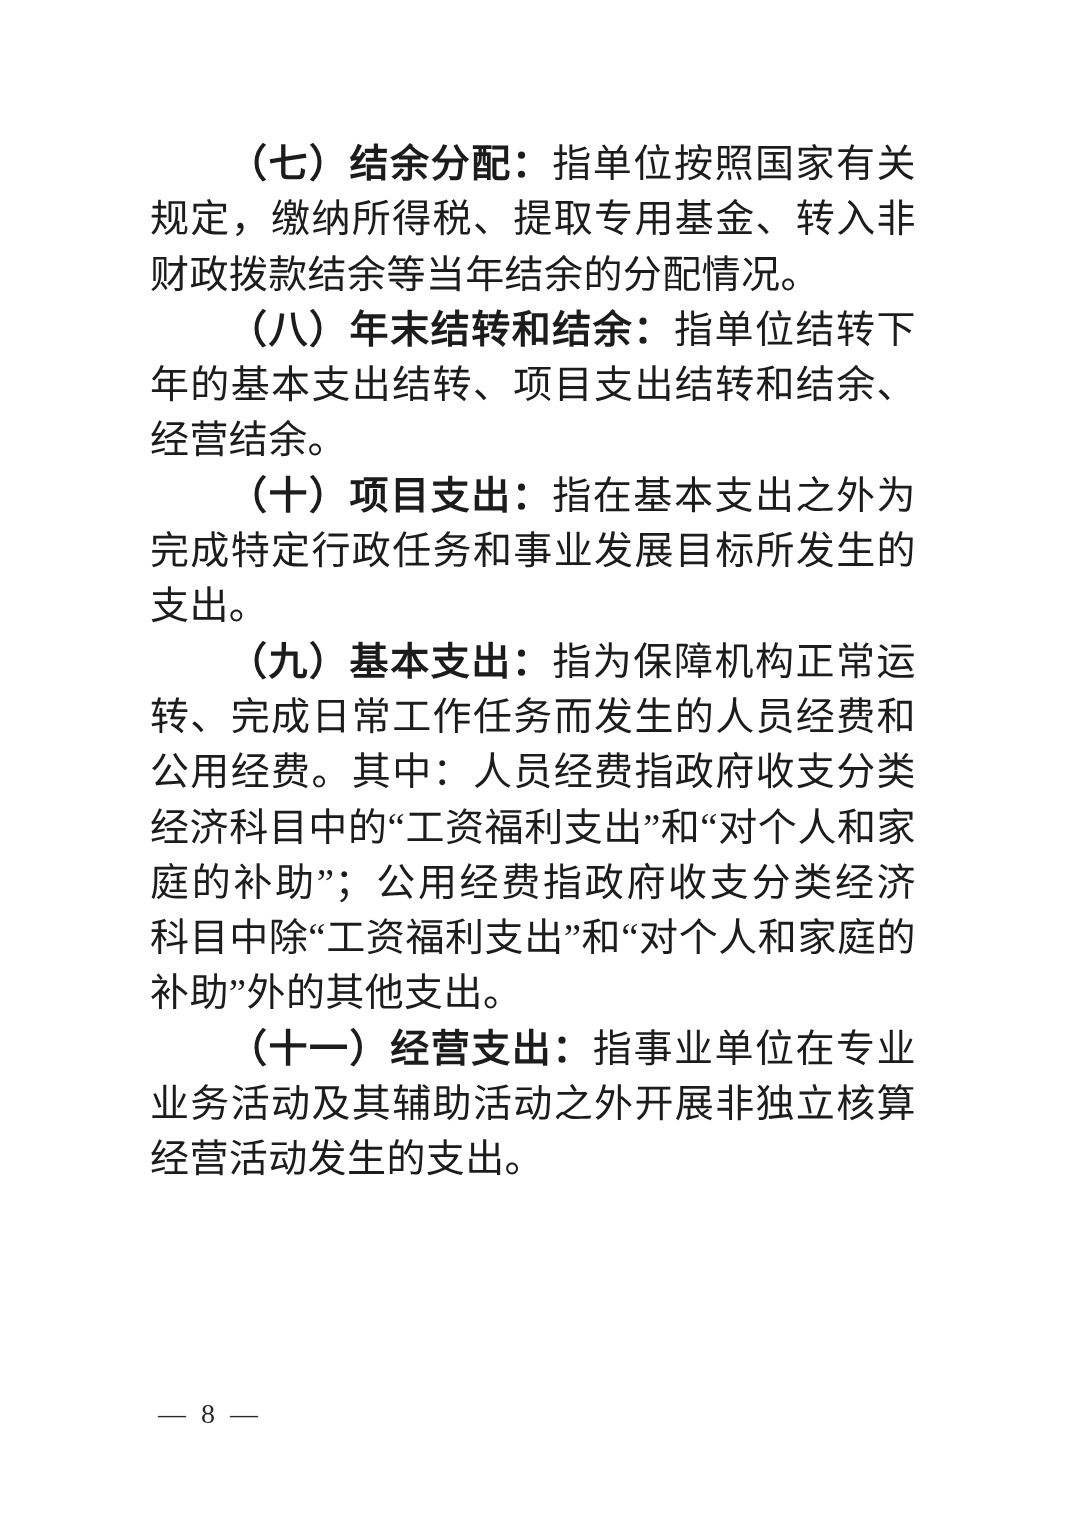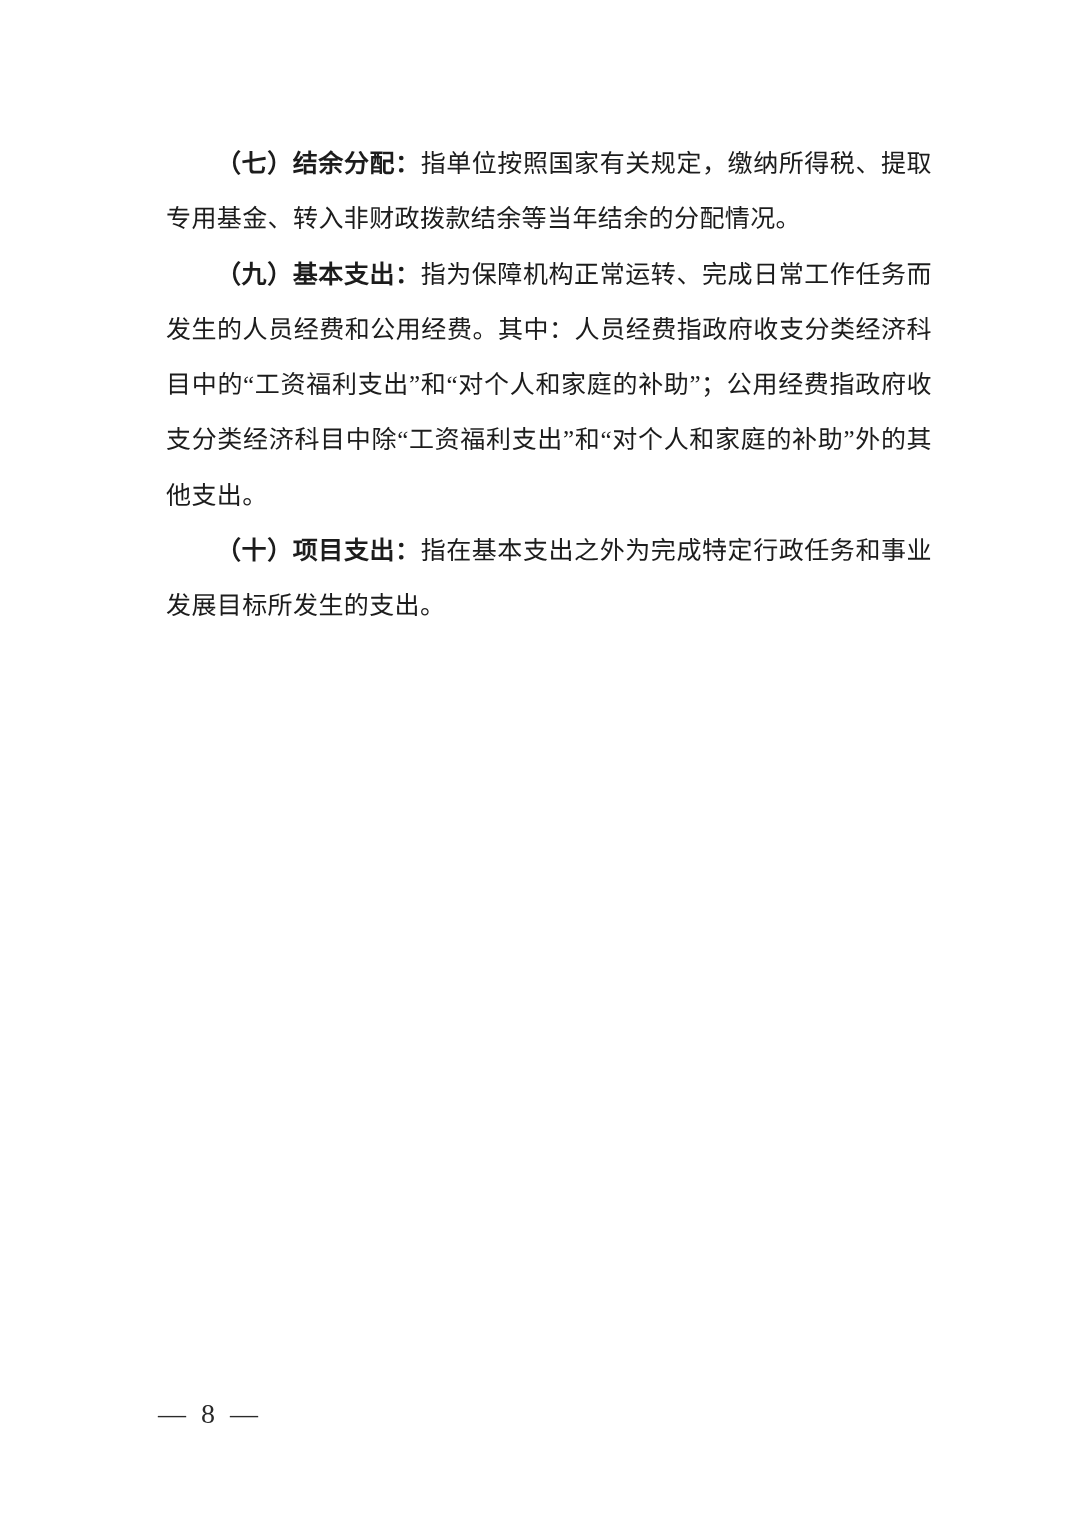--- a/index.html
+++ b/index.html
@@ -11,24 +11,24 @@
     position: relative;
     width: 1075px;
     height: 1520px;
     background: #ffffff;
     overflow: hidden;
     font-family: "Liberation Serif", "DejaVu Serif", serif;
     color: #1c1c1c;
   }
   .doc-body {
     position: absolute;
-    left: 166px;
+    left: 150px;
     top: 136px;
     width: 766px;
-    font-size: 25px;
+    font-size: 39px;
     line-height: 55.3px;
     letter-spacing: 0.4px;
     text-align: justify;
   }
   .para {
     margin: 0;
     padding: 0;
     text-indent: 2em;
     text-align: justify;
     text-align-last: left;
@@ -45,17 +45,19 @@
     color: #2a2a2a;
     white-space: pre;
   }
 </style>
 </head>
 <body>
 
 <div class="page">
   <div class="doc-body">
       <p class="para"><span class="term-label">（七）结余分配：</span><span>指单位按照国家有关规定，缴纳所得税、提取专用基金、转入非财政拨款结余等当年结余的分配情况。</span></p>
+      <p class="para"><span class="term-label">（八）年末结转和结余：</span><span>指单位结转下年的基本支出结转、项目支出结转和结余、经营结余。</span></p>
+      <p class="para"><span class="term-label">（十）项目支出：</span><span>指在基本支出之外为完成特定行政任务和事业发展目标所发生的支出。</span></p>
       <p class="para"><span class="term-label">（九）基本支出：</span><span>指为保障机构正常运转、完成日常工作任务而发生的人员经费和公用经费。其中：人员经费指政府收支分类经济科目中的“工资福利支出”和“对个人和家庭的补助”；公用经费指政府收支分类经济科目中除“工资福利支出”和“对个人和家庭的补助”外的其他支出。</span></p>
-      <p class="para"><span class="term-label">（十）项目支出：</span><span>指在基本支出之外为完成特定行政任务和事业发展目标所发生的支出。</span></p>
+      <p class="para"><span class="term-label">（十一）经营支出：</span><span>指事业单位在专业业务活动及其辅助活动之外开展非独立核算经营活动发生的支出。</span></p>
     </div>
   <div class="page-footer">— 8 —</div>
 </div>
 
 </body></html>

